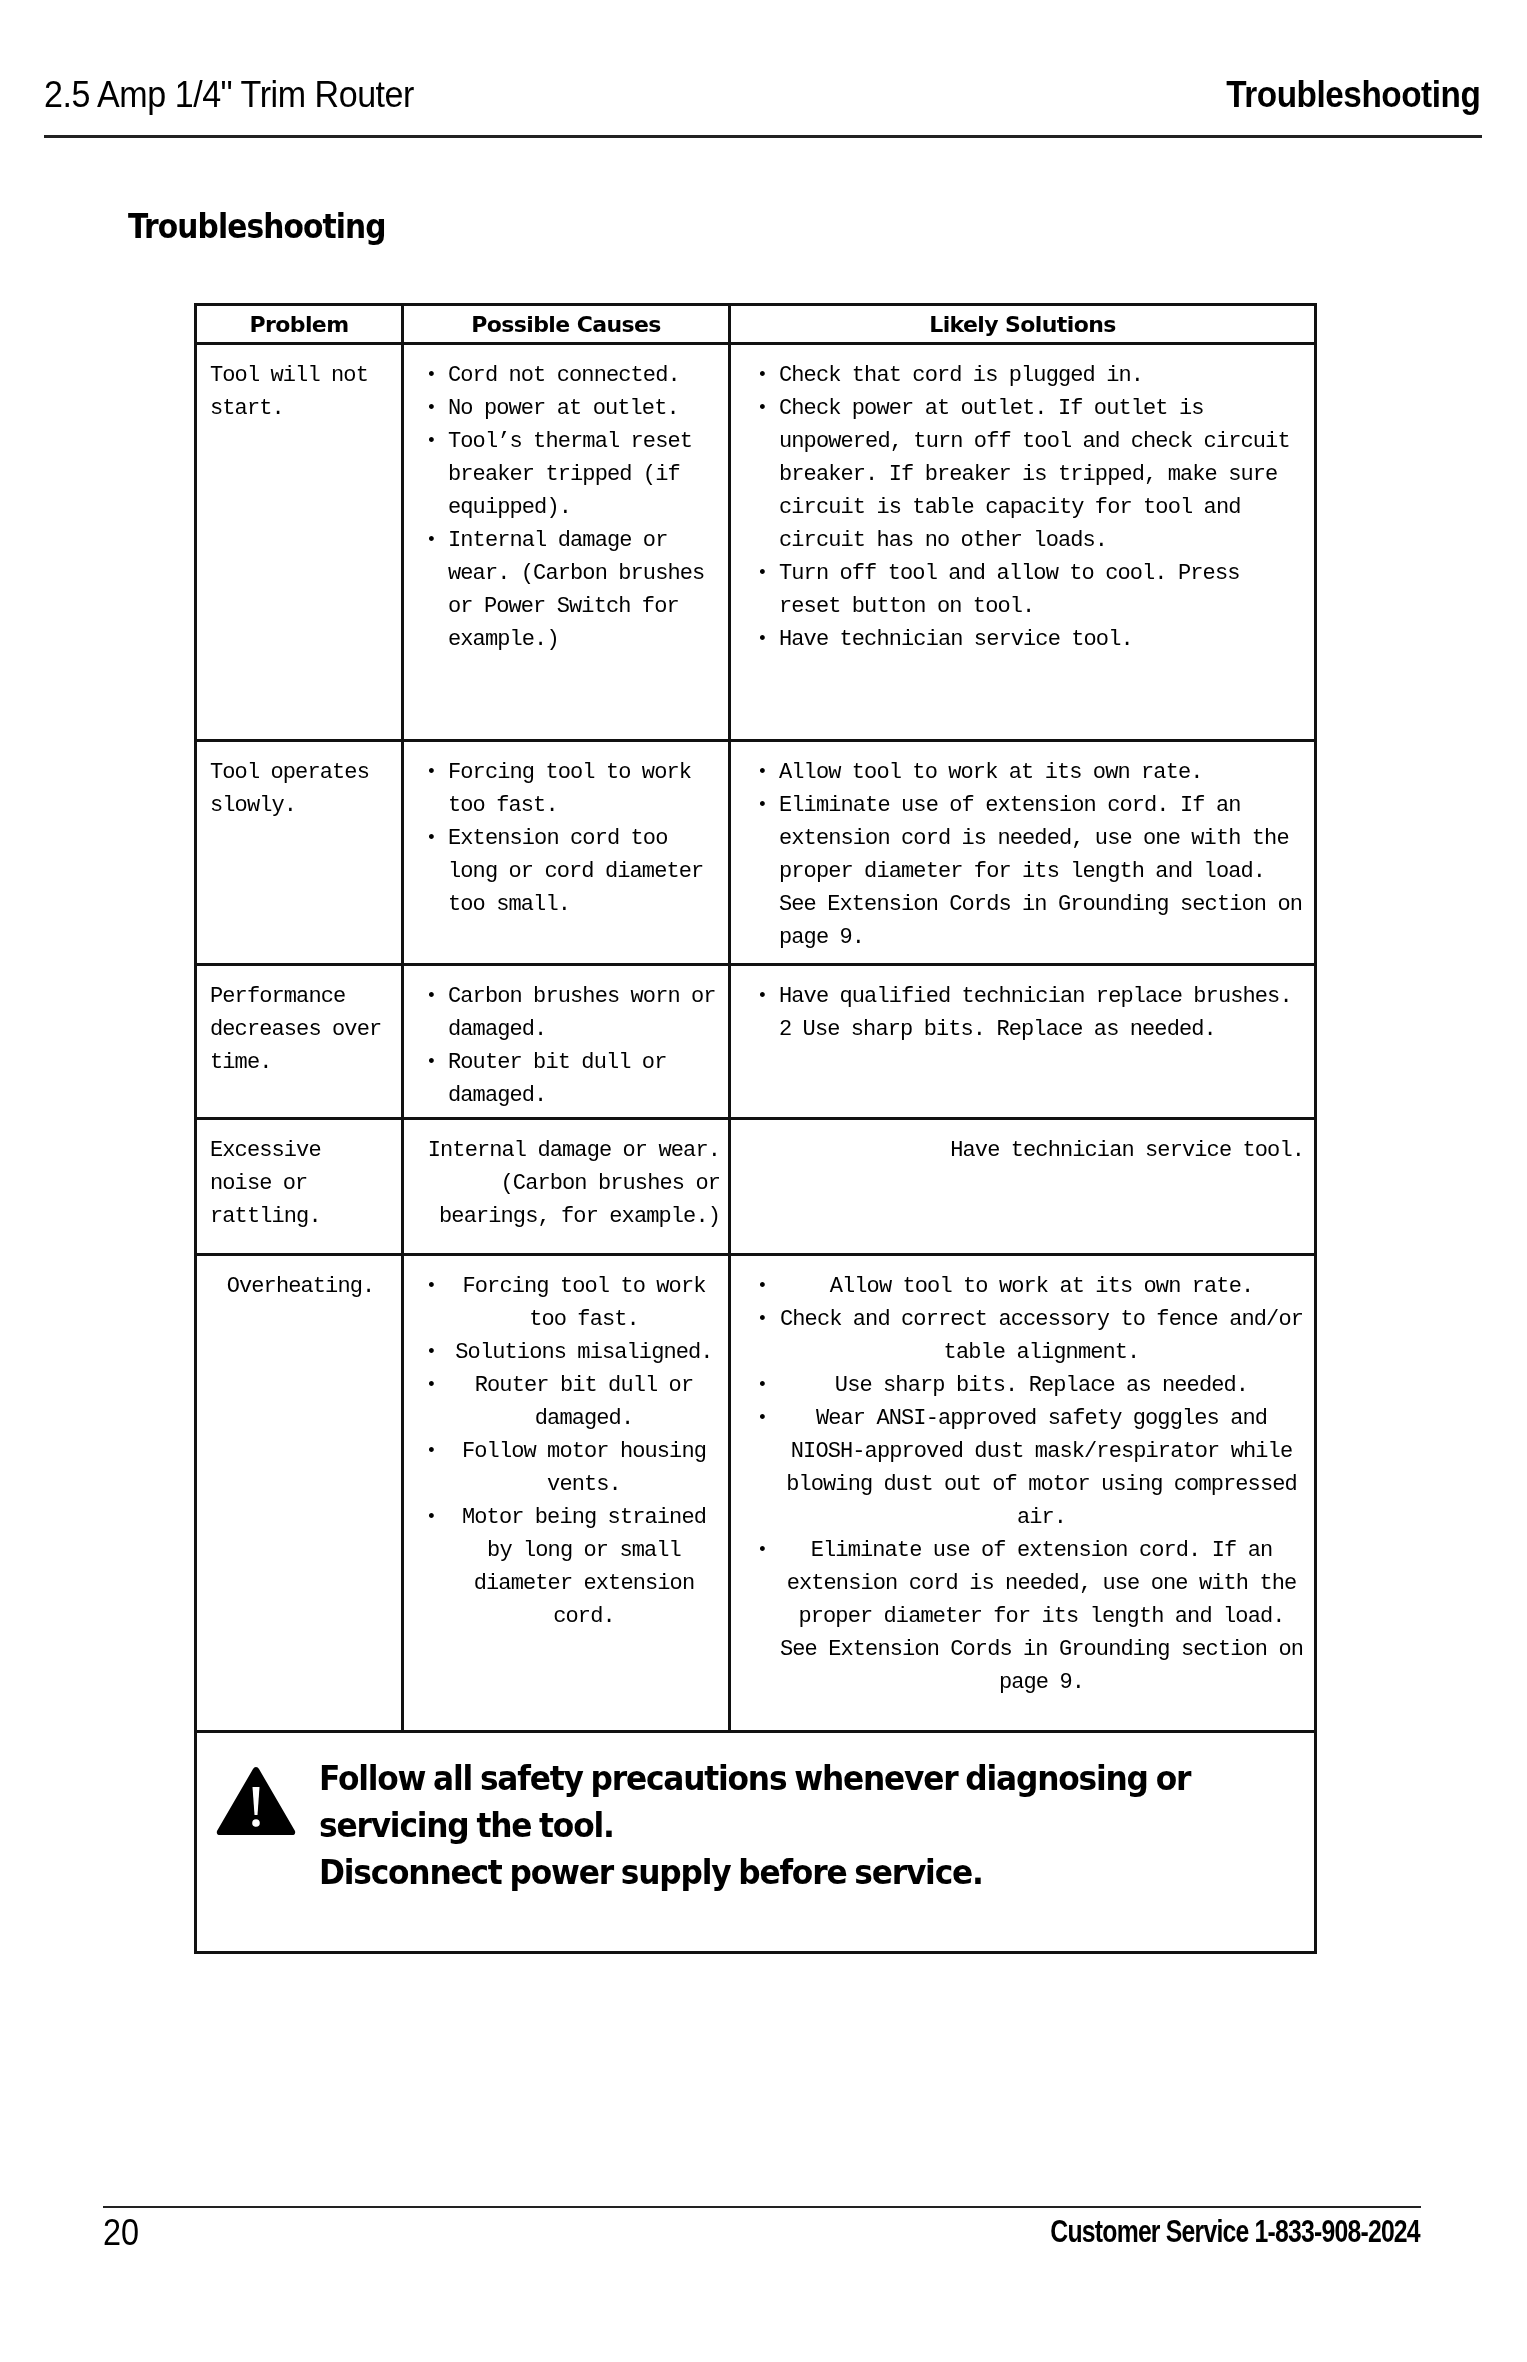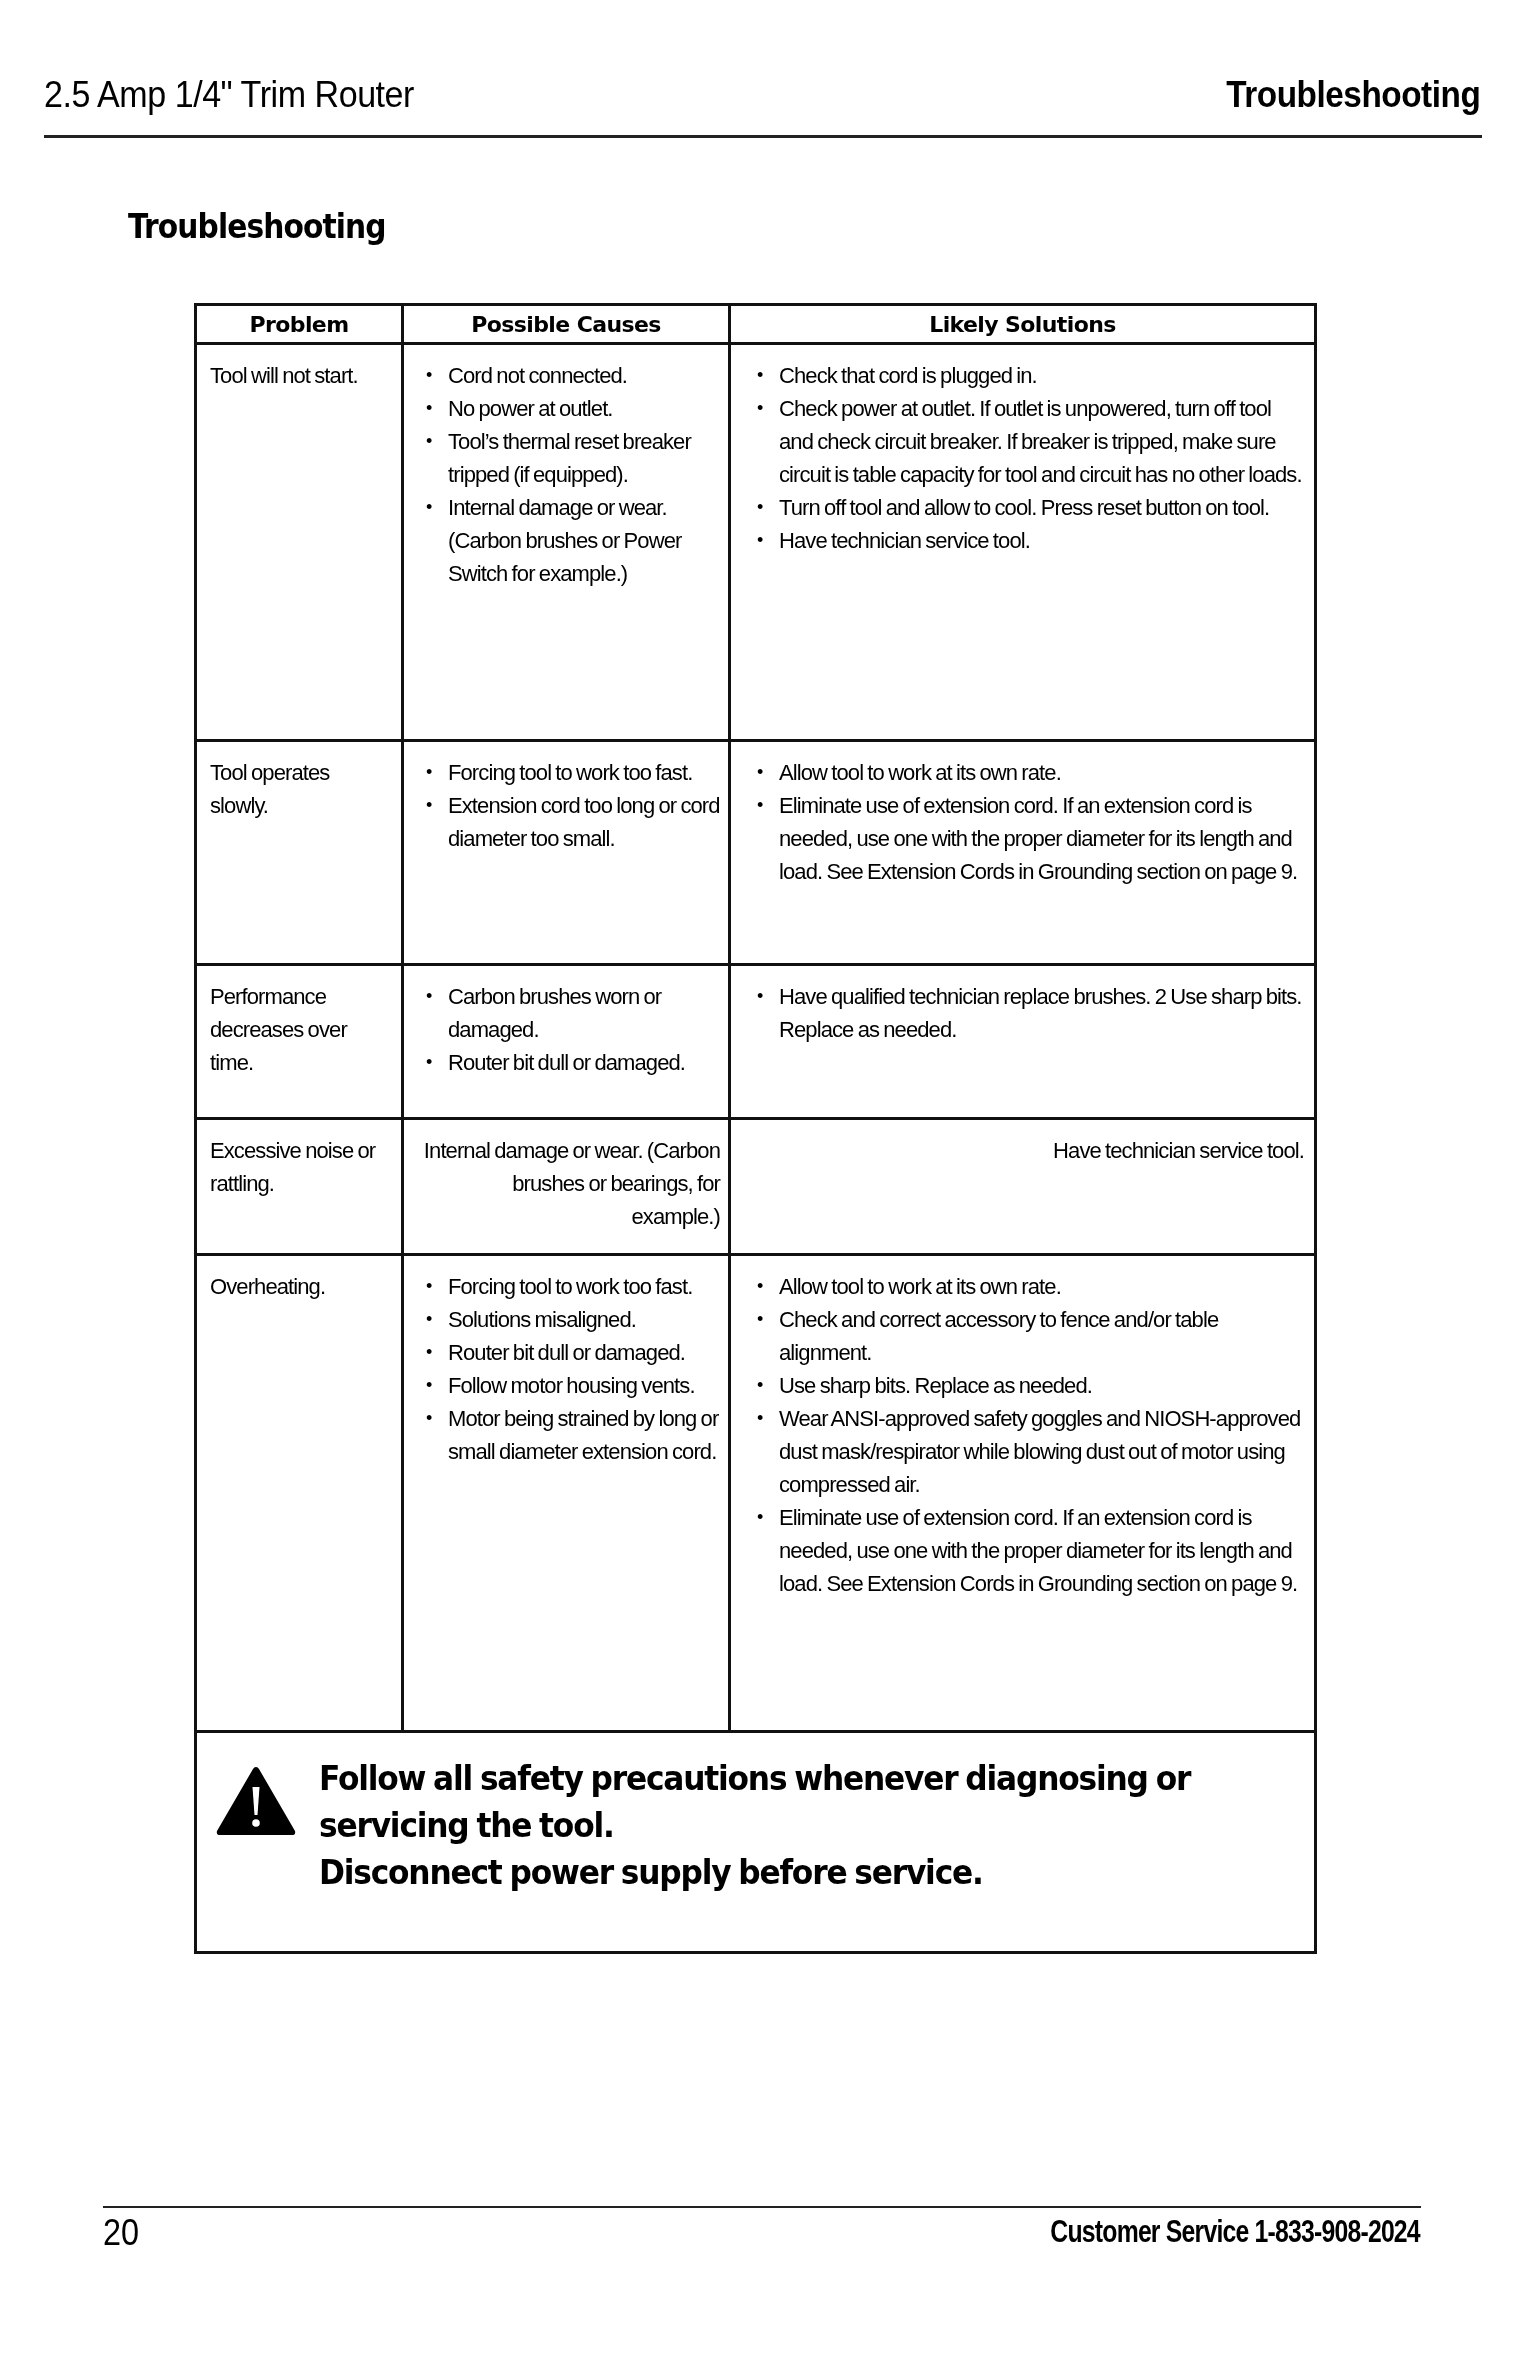--- a/index.html
+++ b/index.html
@@ -27,35 +27,35 @@
       position: absolute; left: 194px; top: 303px; width: 1120px;
       border-collapse: collapse; table-layout: fixed;
     }
     table.ts td, table.ts th { border: 3px solid #111; vertical-align: top; padding: 0; }
     table.ts th {
       height: 36px; font-family: "DejaVu Sans", sans-serif; font-size: 22px; font-weight: bold;
       text-align: center; vertical-align: middle; letter-spacing: -0.6px;
     }
     col.c1 { width: 207px; } col.c2 { width: 327px; } col.c3 { width: 586px; }
     .cell {
-      font-family: Liberation Sans, sans-serif; font-size: 22px; line-height: 33px;
+      font-family: Liberation Mono, monospace; font-size: 22px; line-height: 33px;
       letter-spacing: -0.9px; word-spacing: -1px;
     }
     .problem-cell .cell { padding: 14px 10px 0 13px; }
     .causes-cell .cell { padding: 14px 8px 0 22px; }
     .solutions-cell .cell { padding: 14px 10px 0 26px; }
     ul.bullets { list-style: none; margin: 0; padding: 0; }
     ul.bullets li { position: relative; padding-left: 22px; }
     ul.bullets li::before { content: "\2022"; position: absolute; left: 0; top: 0; font-size: 18px; }
     .plain-text { padding-left: 0; text-align: right; }
     tr.r1 td { height: 394px; }
     tr.r2 td { height: 221px; }
     tr.r3 td { height: 151px; }
     tr.r4 td { height: 133px; }
-    tr.r5 td { height: 474px; }
+    tr.r5 td { height: 474px; text-align: center; }
     tr.warn td { height: 186px; }
     .warn-wrap { position: relative; height: 218px; }
     .warn-icon { position: absolute; left: 18px; top: 32px; width: 82px; height: 72px; }
     .warn-text {
       position: absolute; left: 122px; top: 22px;
       font-family: "DejaVu Sans", sans-serif; font-size: 34px; font-weight: bold;
       line-height: 47px; letter-spacing: -1.3px; word-spacing: -2px;
       transform: scaleX(0.92); transform-origin: left top; white-space: nowrap;
     }
     .foot-rule { position: absolute; left: 103px; width: 1318px; top: 2206px; height: 2px; background: #222; }

